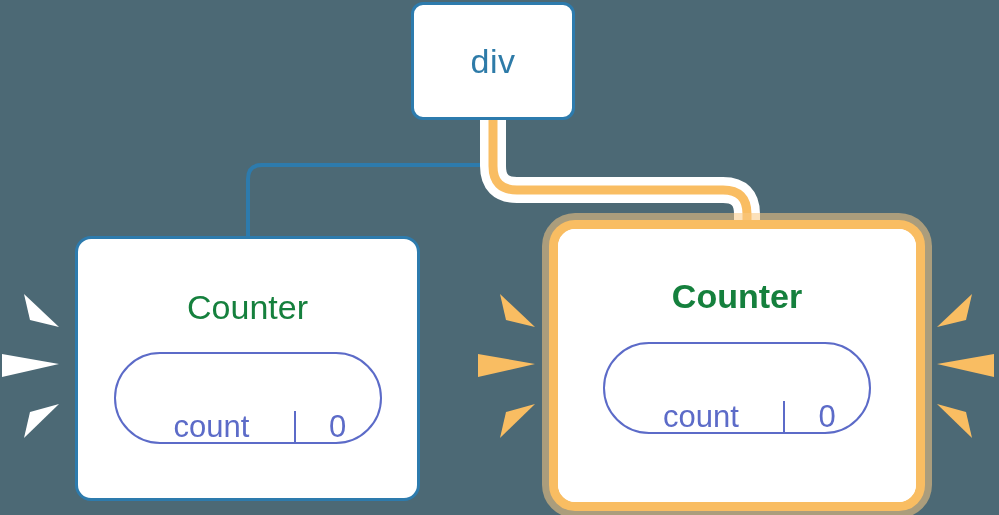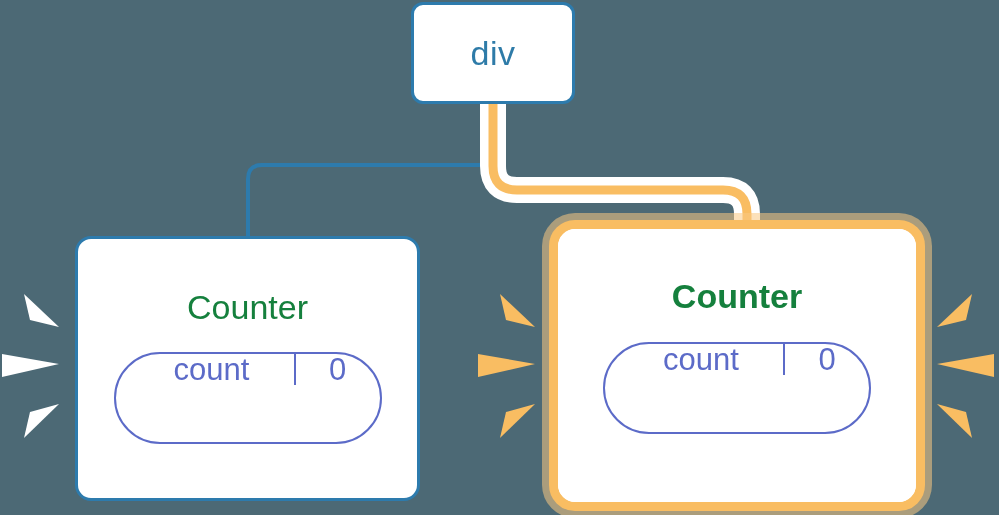--- a/index.html
+++ b/index.html
@@ -28,21 +28,21 @@
     box-sizing: border-box;
     display: flex;
     flex-direction: column;
     align-items: center;
   }
   
   #node-div {
     left: 411px;
     top: 2px;
     width: 164px;
-    height: 102px;
+    height: 118px;
     border: 3px solid #2d7bad;
     border-radius: 12px;
     justify-content: center;
     z-index: 6;
   }
   #node-div .node-title {
     font-size: 34px;
     color: #2e7ba8;
     font-weight: 400;
     letter-spacing: 0.5px;
@@ -85,21 +85,21 @@
     margin-top: 51px;
   }
   #node-counter-right .counter-title {
     font-weight: 700;
     margin-top: 50px;
   }
   
   .state-pill {
     position: relative;
     display: flex;
-    align-items: flex-start;
+    align-items: flex-end;
     border: 2px solid #5c6bc8;
     border-radius: 999px;
     background: #ffffff;
     box-sizing: border-box;
     overflow: hidden;
   }
   #node-counter-left .state-pill {
     width: 268px;
     height: 92px;
     margin-top: 28px;

